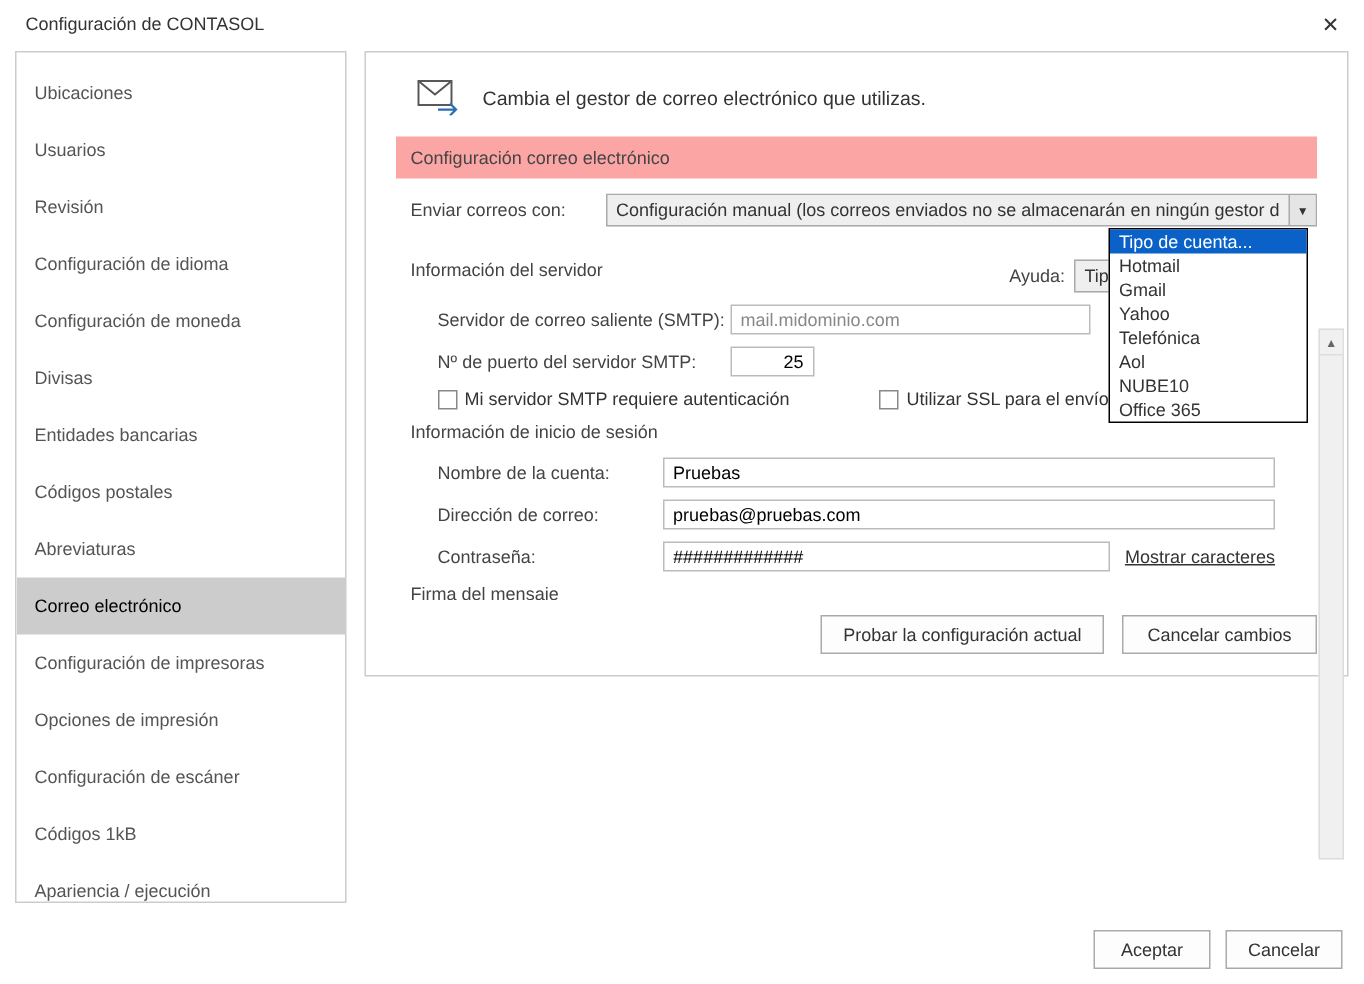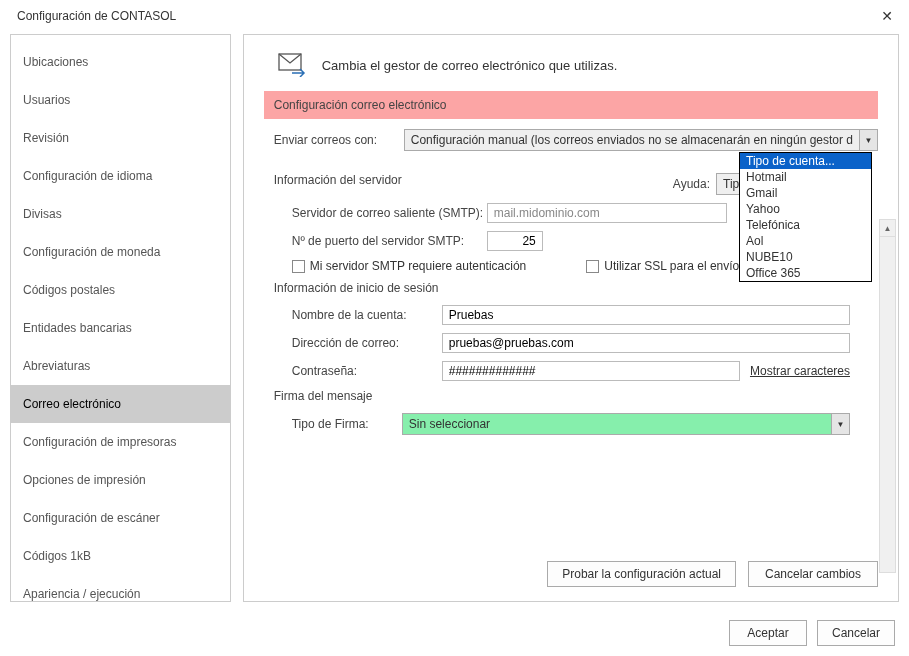--- a/index.html
+++ b/index.html
@@ -46,21 +46,21 @@
     color: #555;
     font-size: 12px;
   }
   .sidebar-item.selected {
     background: #cccccc;
     color: #000000;
   }
   .main-panel {
     flex: 1;
     border: 1px solid #ccc;
-    height: 568px;
+    height: 417px;
     position: relative;
     display: flex;
     flex-direction: column;
     padding: 0;
   }
   .panel-header {
     display: flex;
     align-items: center;
     gap: 14px;
     padding: 18px 24px 14px 34px;
@@ -187,24 +187,24 @@
   <div class="title">Configuración de CONTASOL</div>
   <div class="close-x">✕</div>
 </div>
 
 <div class="outer-body">
   <div class="sidebar" id="sidebar">
       <div class="sidebar-item">Ubicaciones</div>
       <div class="sidebar-item">Usuarios</div>
       <div class="sidebar-item">Revisión</div>
       <div class="sidebar-item">Configuración de idioma</div>
+      <div class="sidebar-item">Configuración de moneda</div>
       <div class="sidebar-item">Divisas</div>
-      <div class="sidebar-item">Configuración de moneda</div>
+      <div class="sidebar-item">Entidades bancarias</div>
       <div class="sidebar-item">Códigos postales</div>
-      <div class="sidebar-item">Entidades bancarias</div>
       <div class="sidebar-item">Abreviaturas</div>
       <div class="sidebar-item selected">Correo electrónico</div>
       <div class="sidebar-item">Configuración de impresoras</div>
       <div class="sidebar-item">Opciones de impresión</div>
       <div class="sidebar-item">Configuración de escáner</div>
       <div class="sidebar-item">Códigos 1kB</div>
       <div class="sidebar-item">Apariencia / ejecución</div>
     </div>
 
   <div class="main-panel">

